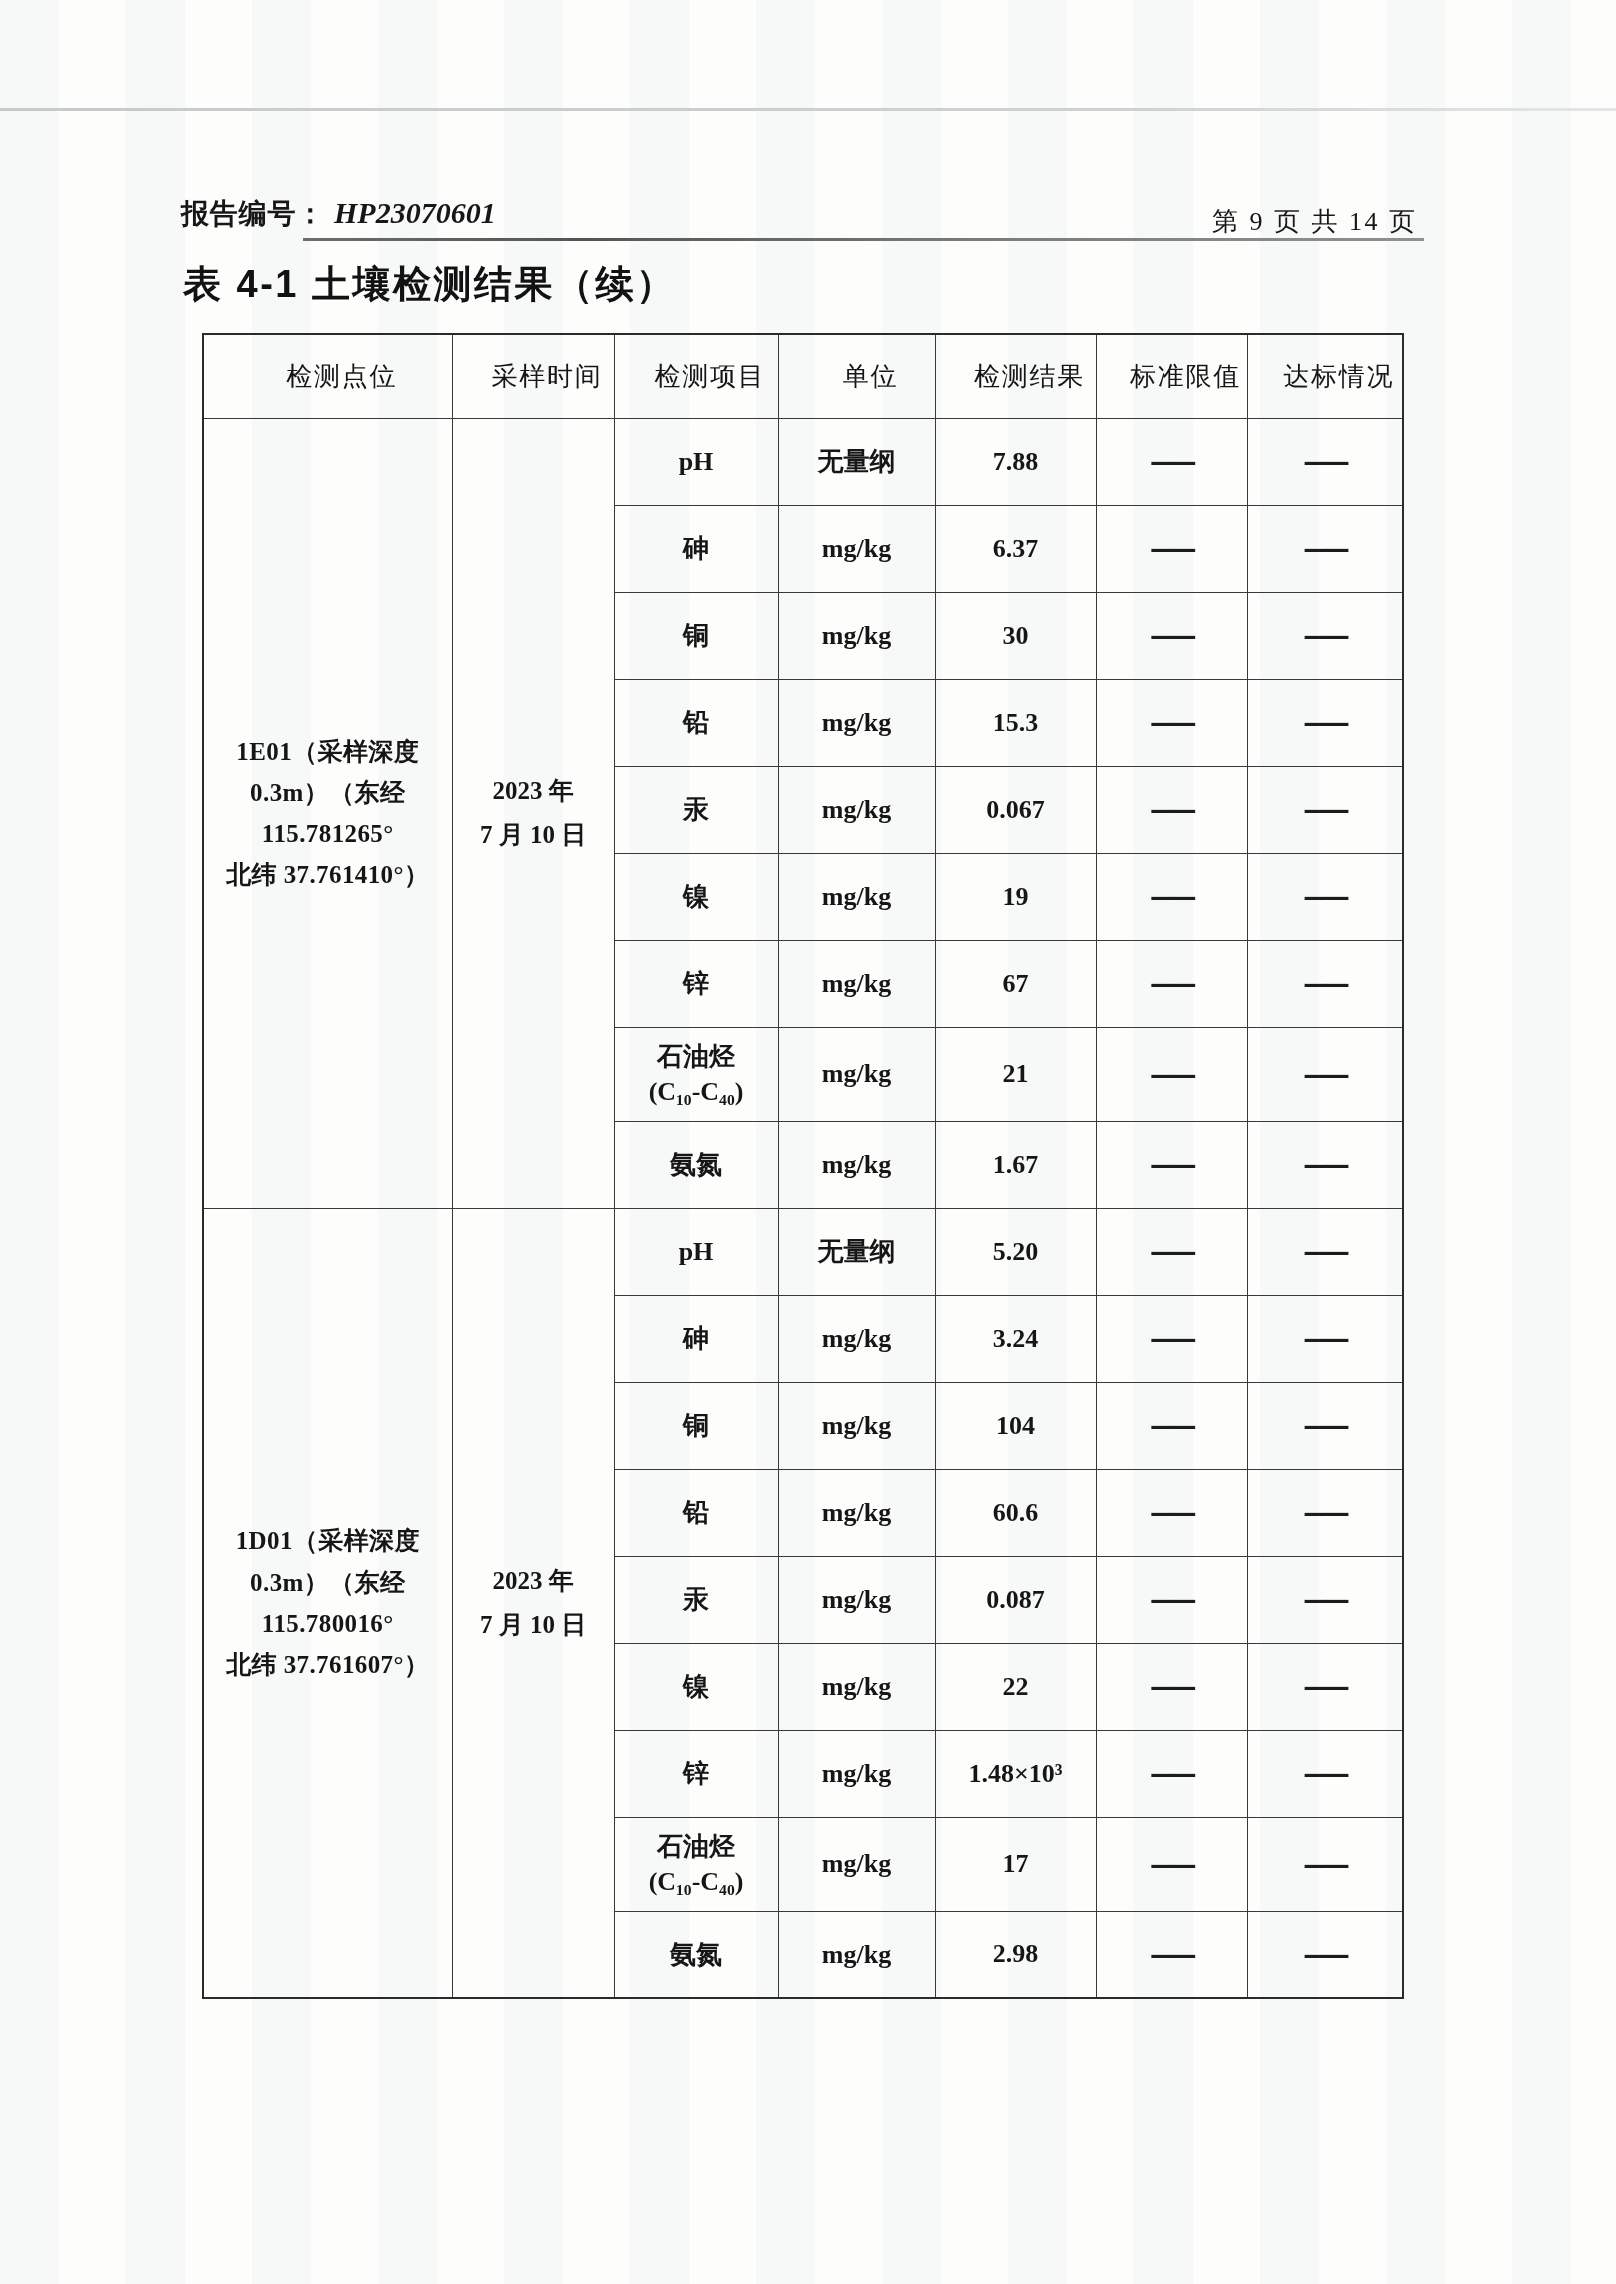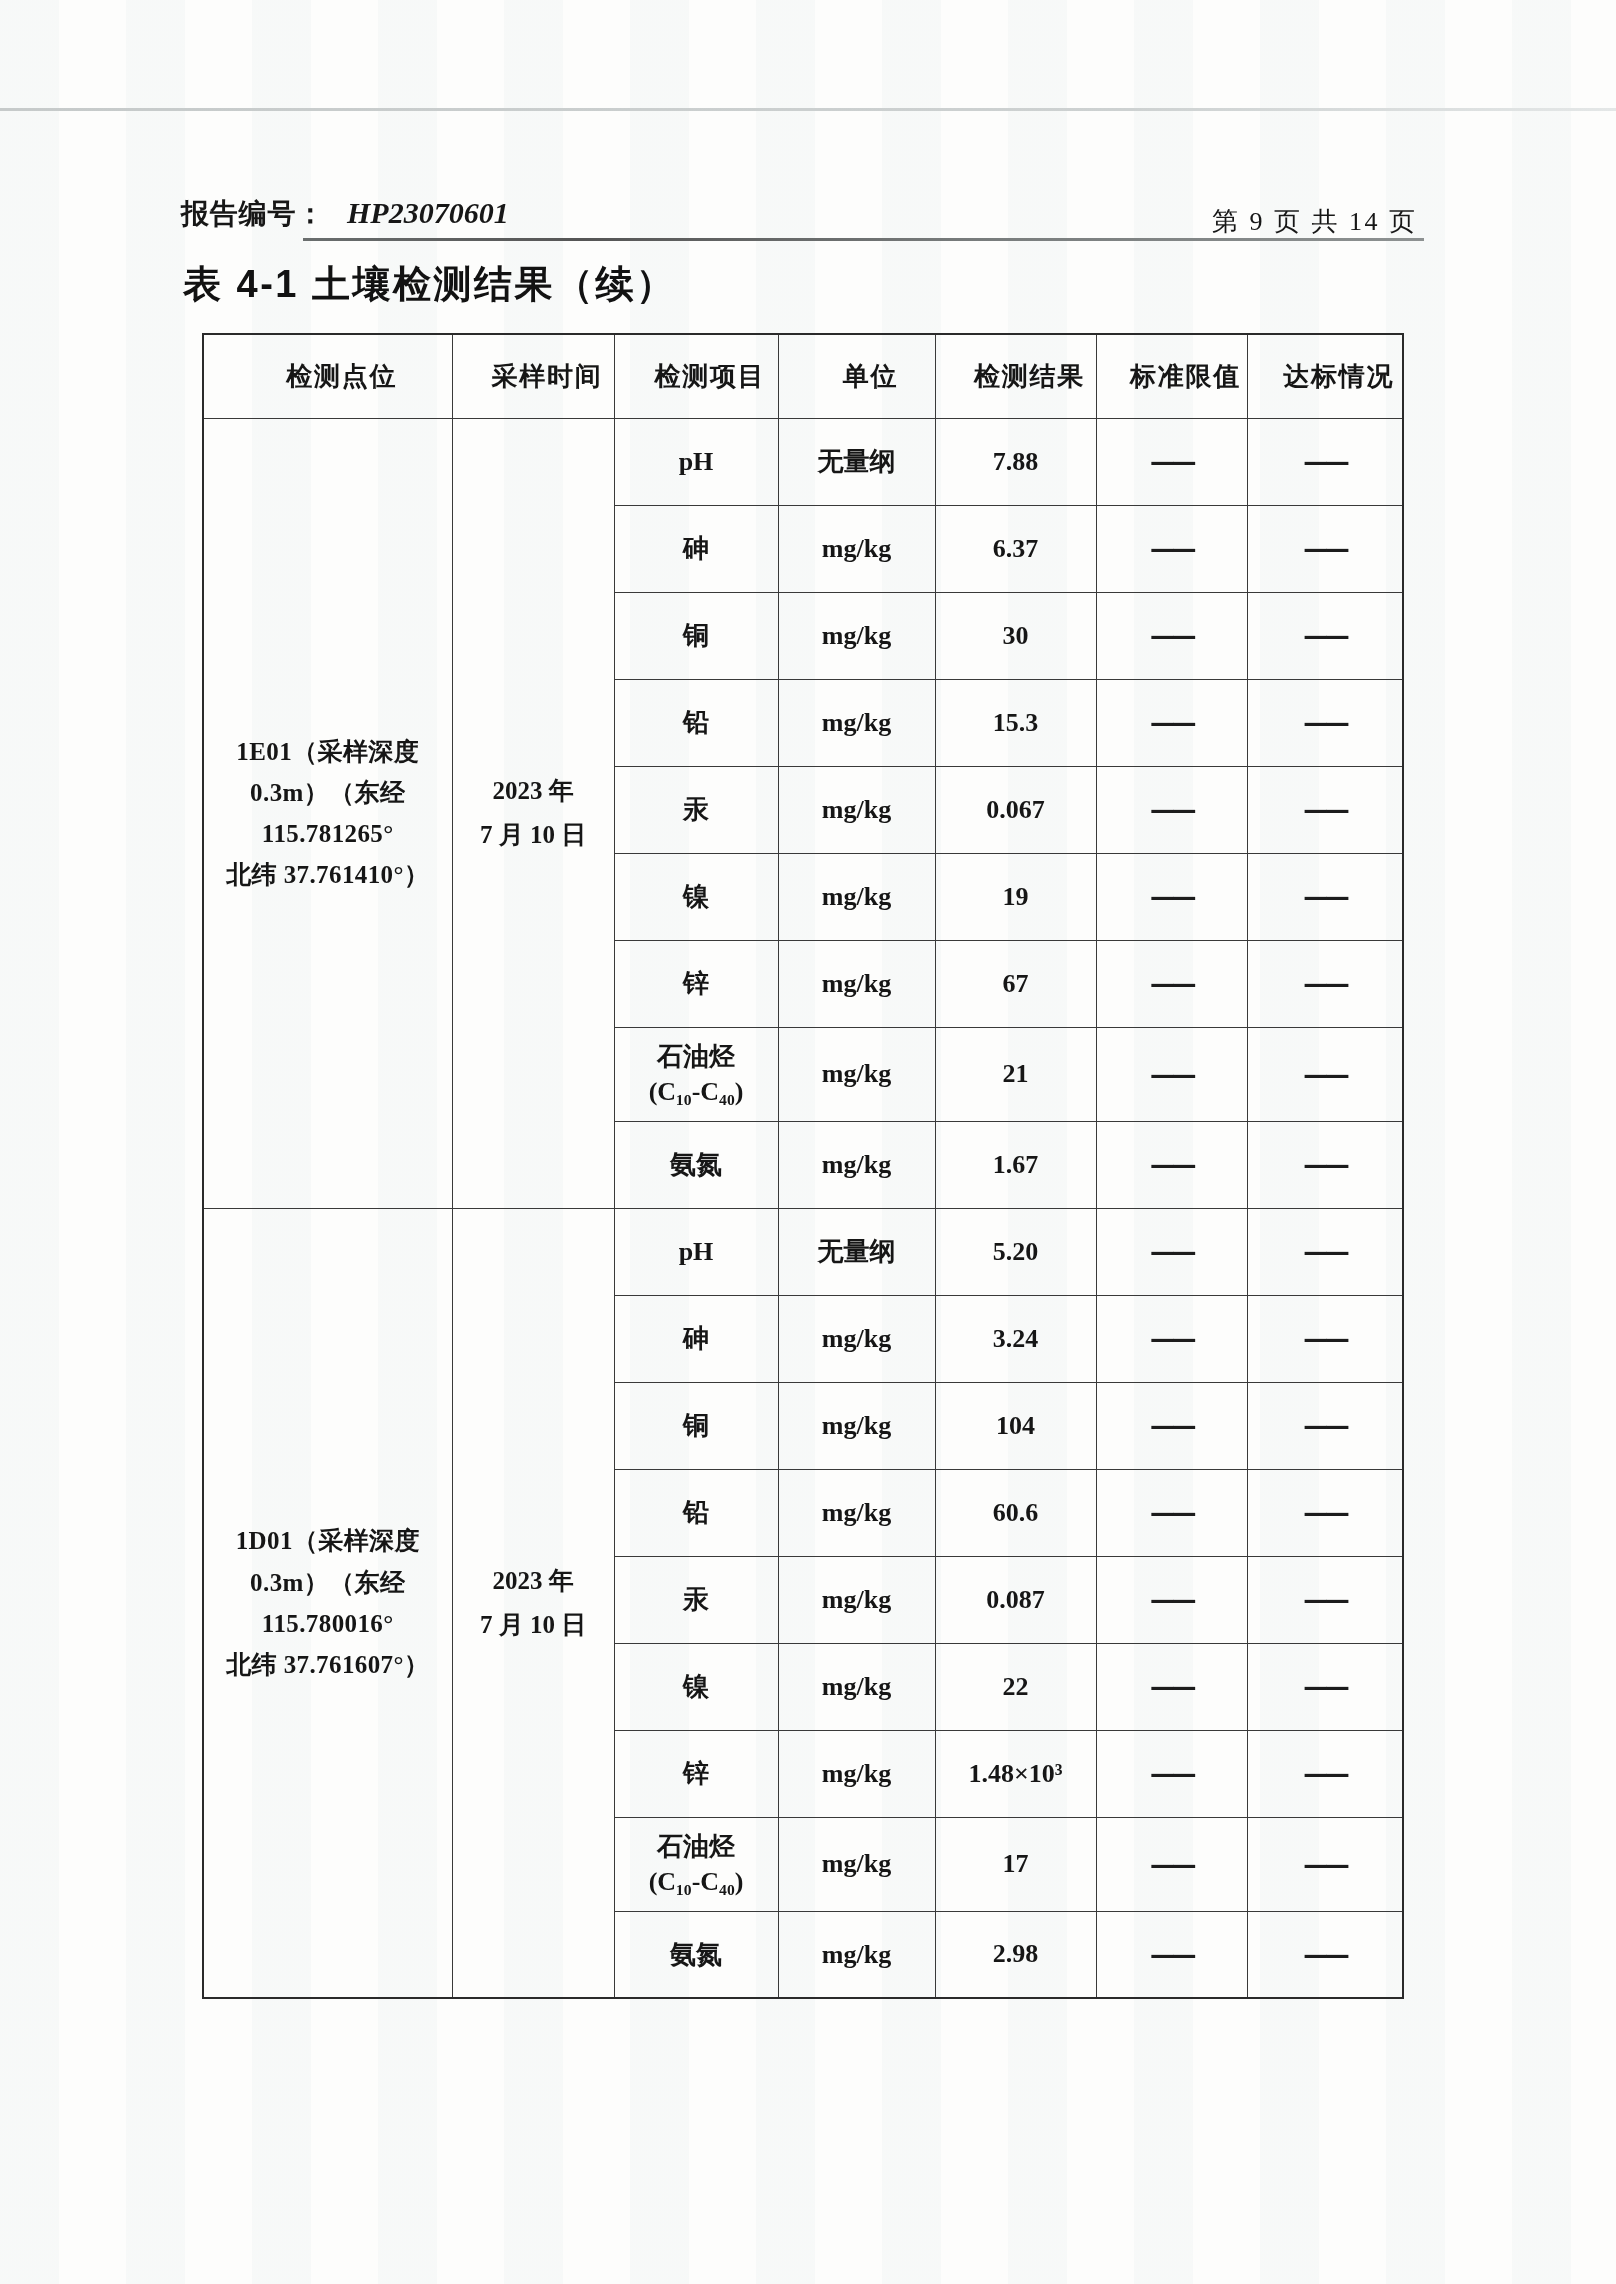--- a/index.html
+++ b/index.html
@@ -37,21 +37,21 @@
     font-family: "Liberation Sans", "DejaVu Sans", sans-serif;
     font-weight: bold;
     font-size: 28px;
     letter-spacing: 0.8px;
   }
   .report-value {
     font-family: "Liberation Serif", "DejaVu Serif", serif;
     font-weight: bold;
     font-style: italic;
     font-size: 30px;
-    margin-left: 22px;
+    margin-left: 9px;
   }
   .page-info {
     position: absolute;
     left: 1212px; top: 204px;
     width: 236px;
     font-size: 26px;
     letter-spacing: 2.5px;
     white-space: nowrap;
   }
   .header-rule {
@@ -84,21 +84,21 @@
     vertical-align: middle;
     padding: 0;
     font-size: 26px;
     color: #161616;
     white-space: pre-line;
   }
   .results-table thead tr { height: 84px; }
   .results-table tbody tr { height: 87px; }
   .results-table tbody tr.tall { height: 94px; }
   .results-table th {
-    font-weight: bold;
+    font-weight: normal;
     letter-spacing: 1.7px;
     padding-left: 28px;
   }
   td.point-cell {
     font-weight: bold;
     font-size: 25px;
     line-height: 1.65;
     letter-spacing: 0.4px;
   }
   td.time-cell {

